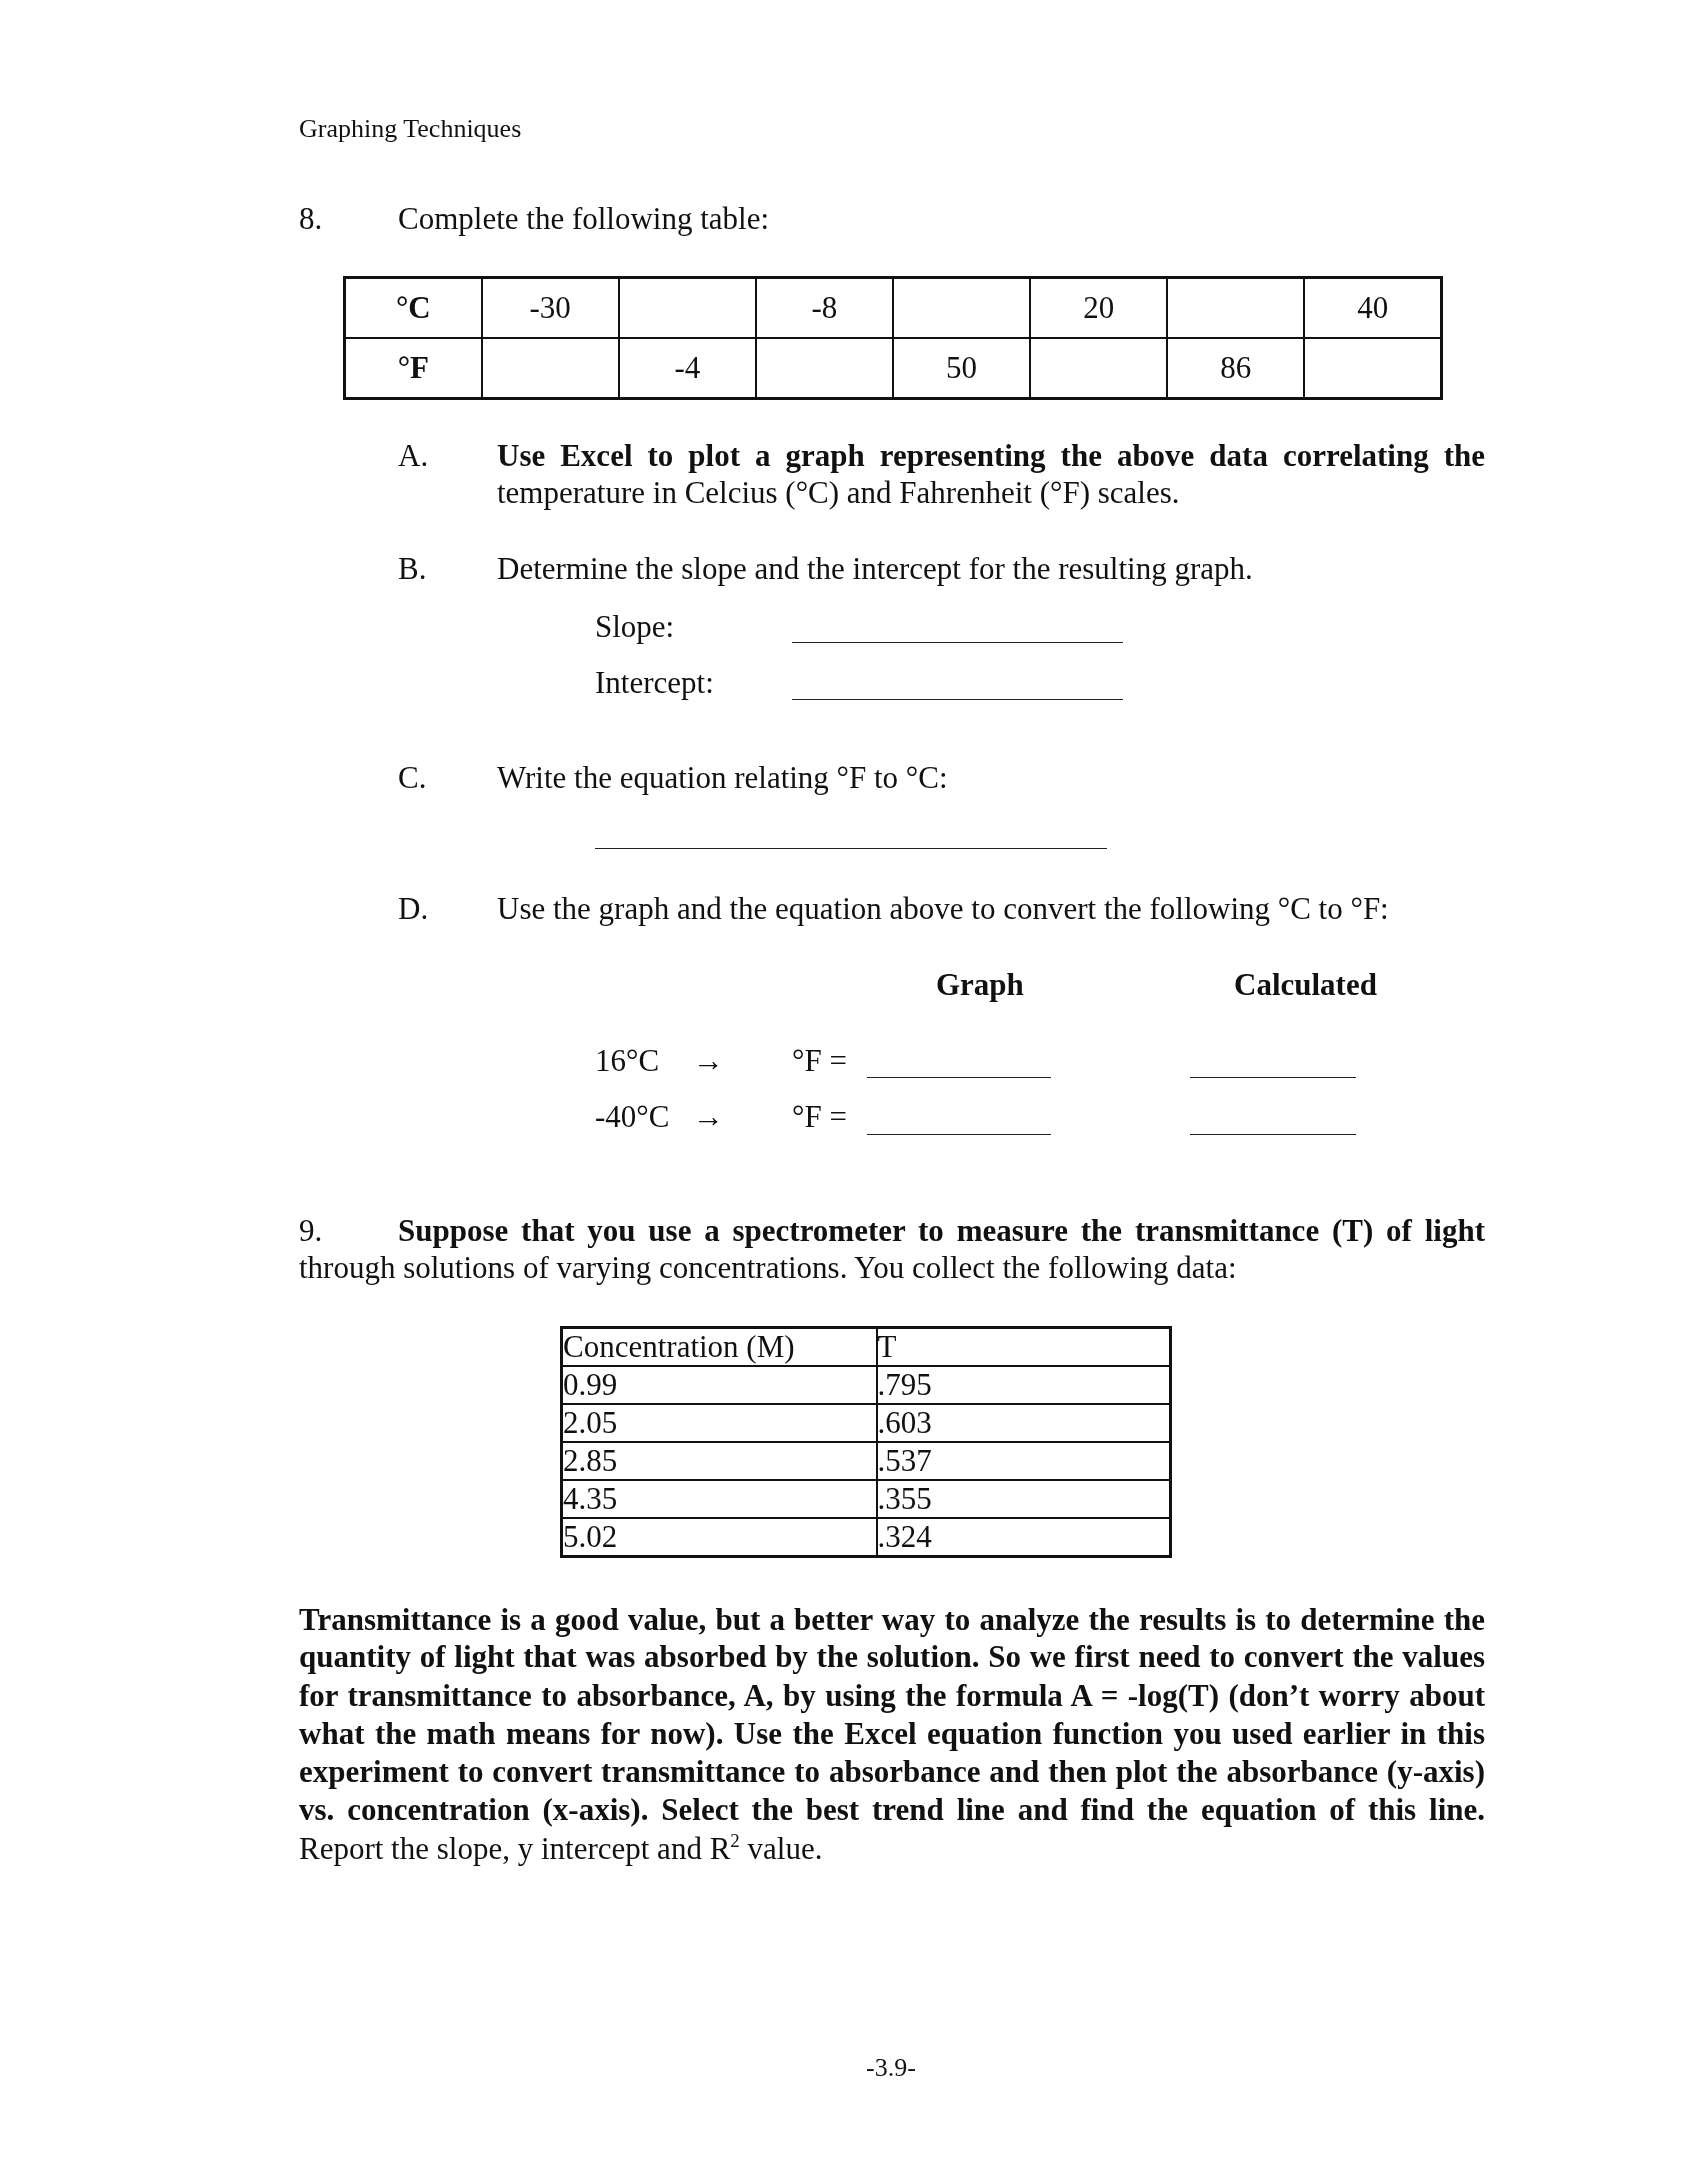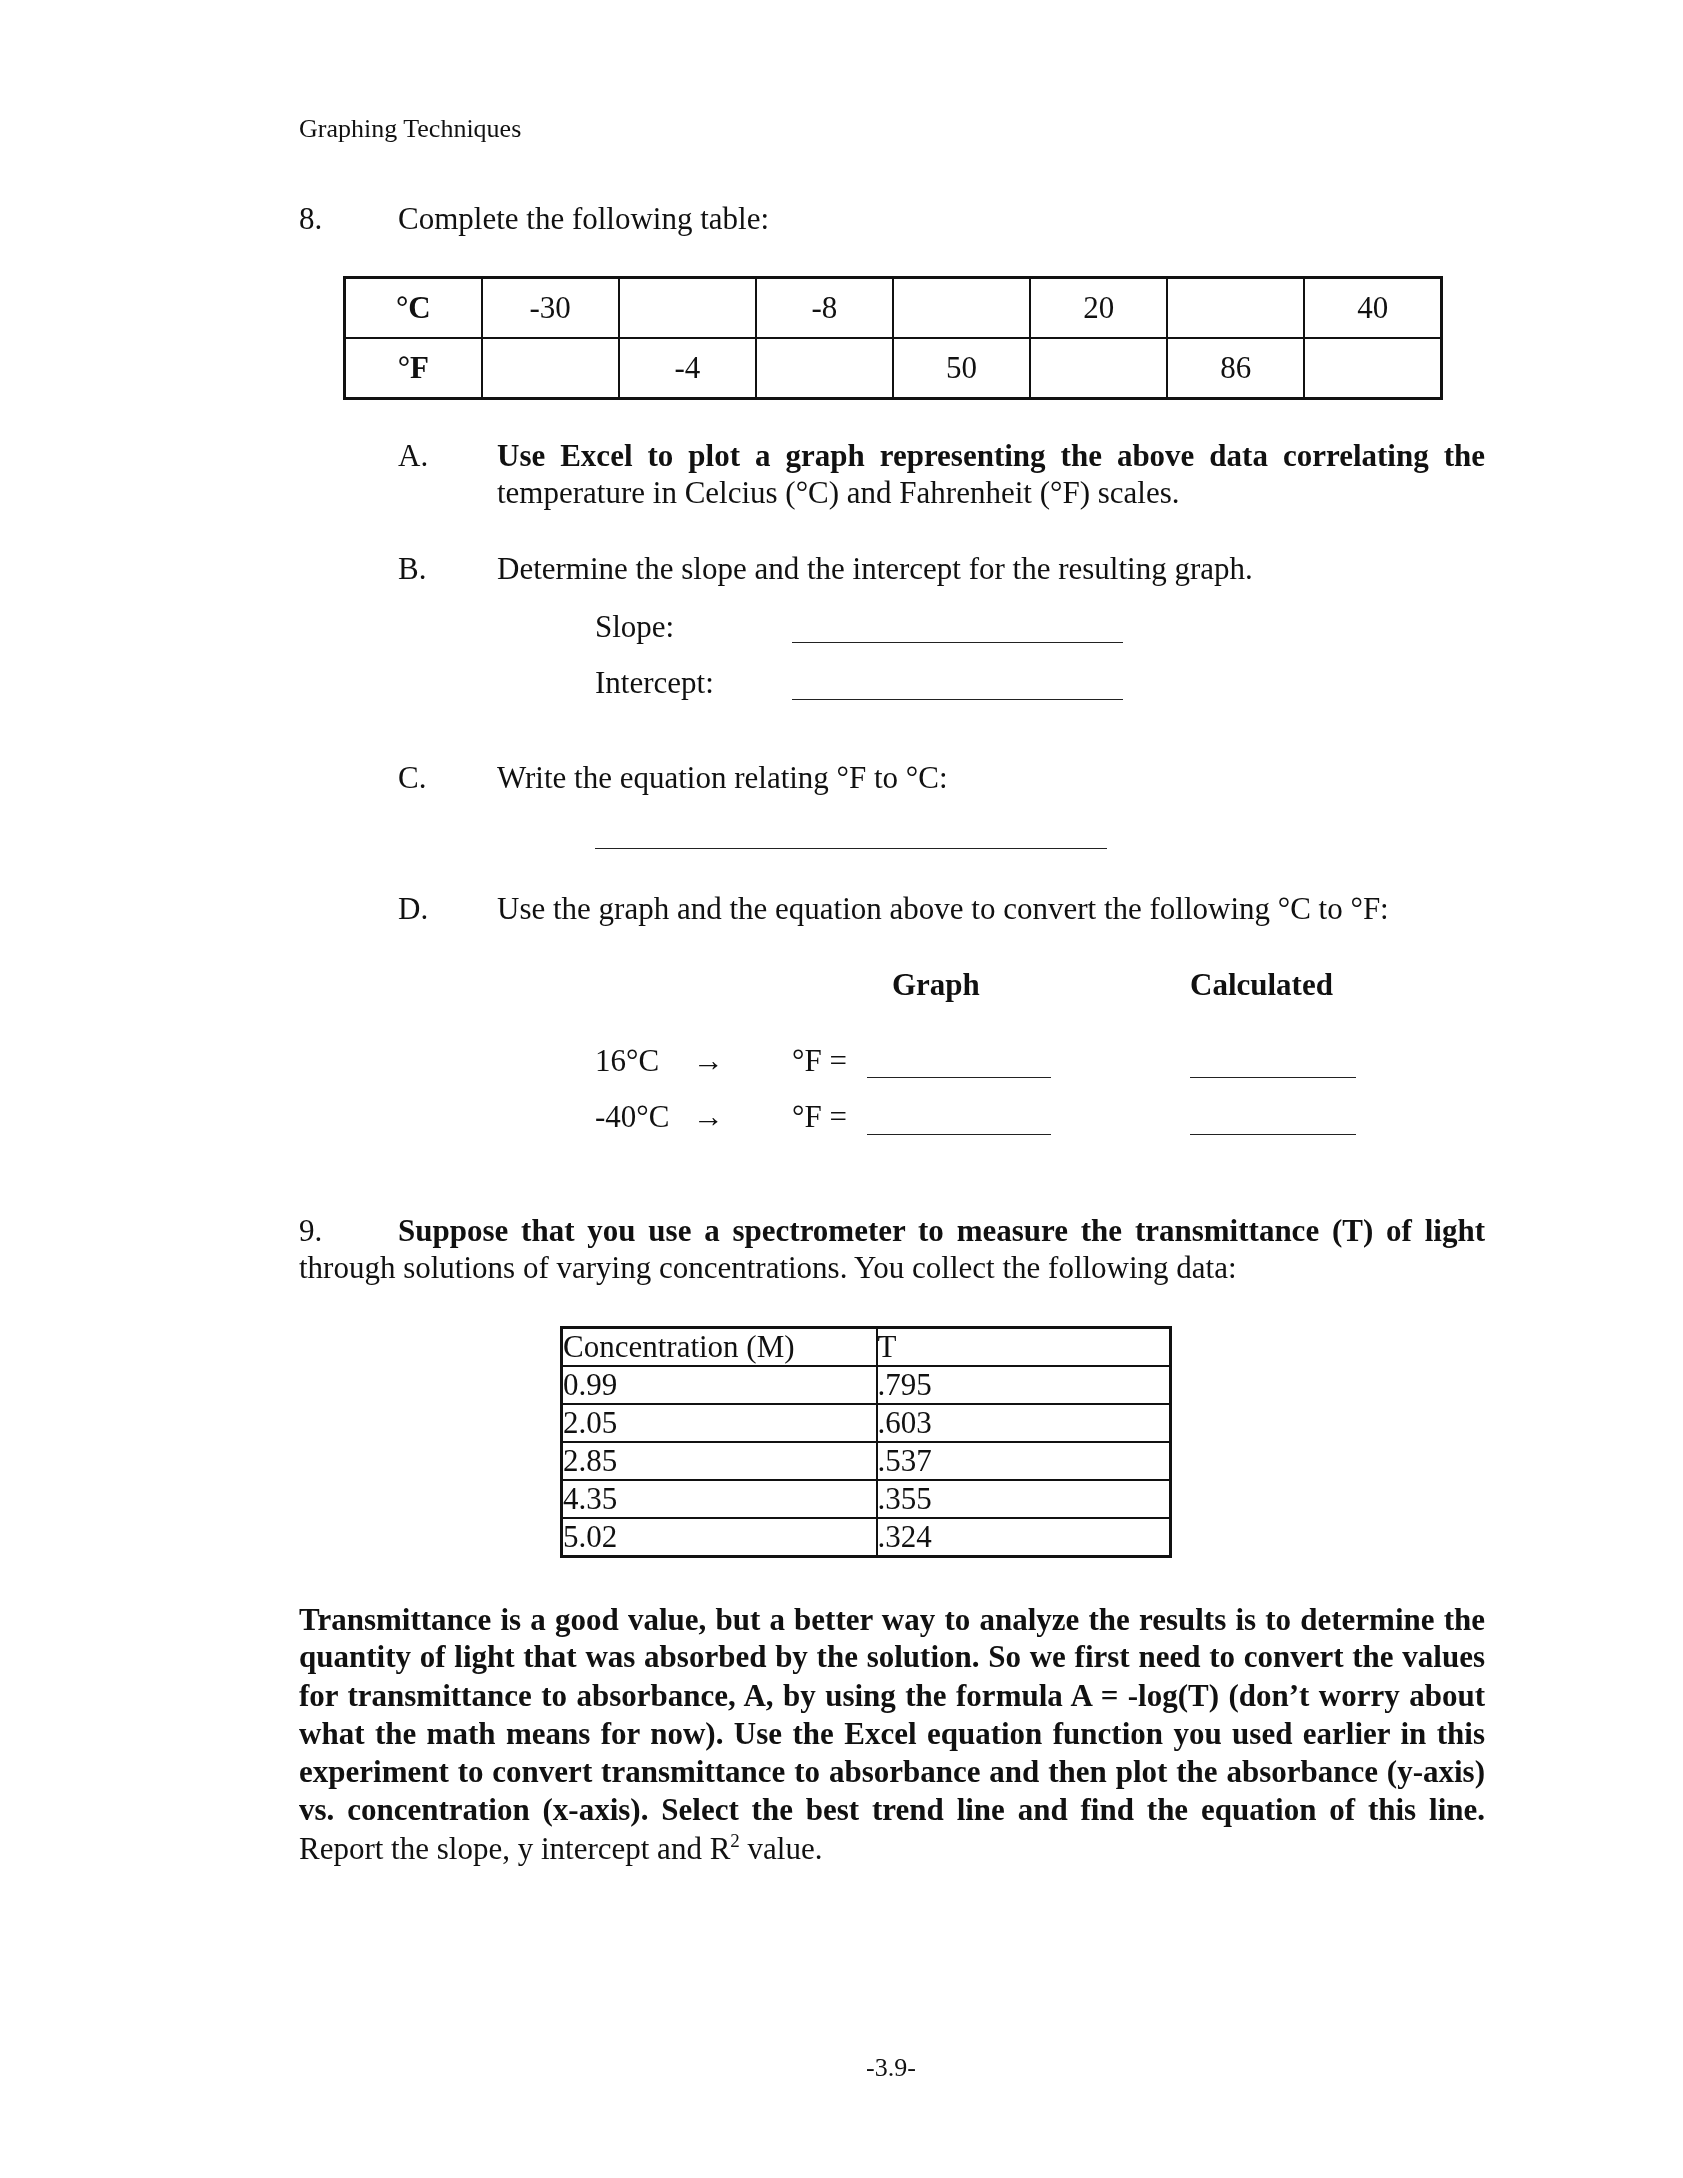--- a/index.html
+++ b/index.html
@@ -1,21 +1,21 @@
 <!DOCTYPE html>
 <html><head>
 <meta charset="utf-8">
 <style>
   html, body { margin: 0; padding: 0; background: #ffffff; }
   body { width: 1683px; height: 2178px; position: relative; overflow: hidden;
          font-family: "Liberation Serif", "DejaVu Serif", serif; color: #111; }
   .abs { position: absolute; white-space: nowrap; }
   .hdr { font-size: 26px; }
   .txt { font-size: 31px; line-height: 38px; }
-  .bold { font-weight: bold; }
+  .bold { font-weight: bold; margin-left: 44px; }
   .just { text-align: justify; text-align-last: justify; white-space: normal; font-weight: bold; }
   .blank { position: absolute; border-bottom: 1.5px solid #222; height: 0; }
   table.temp { position: absolute; left: 343px; top: 276px; width: 1100px; height: 122px;
                border-collapse: collapse; border: 3px solid #111; table-layout: fixed; }
   table.temp td { border: 2px solid #111; text-align: center; font-size: 31px; height: 58px; padding: 0; }
   table.temp td.lab { font-weight: bold; }
   table.trans { position: absolute; left: 560px; top: 1326px; width: 612px;
                 border-collapse: collapse; border: 3px solid #111; table-layout: fixed; }
   table.trans td { border: 2px solid #111; text-align: left; font-size: 31px; height: 36px;
                    line-height: 36px; padding: 0; }

